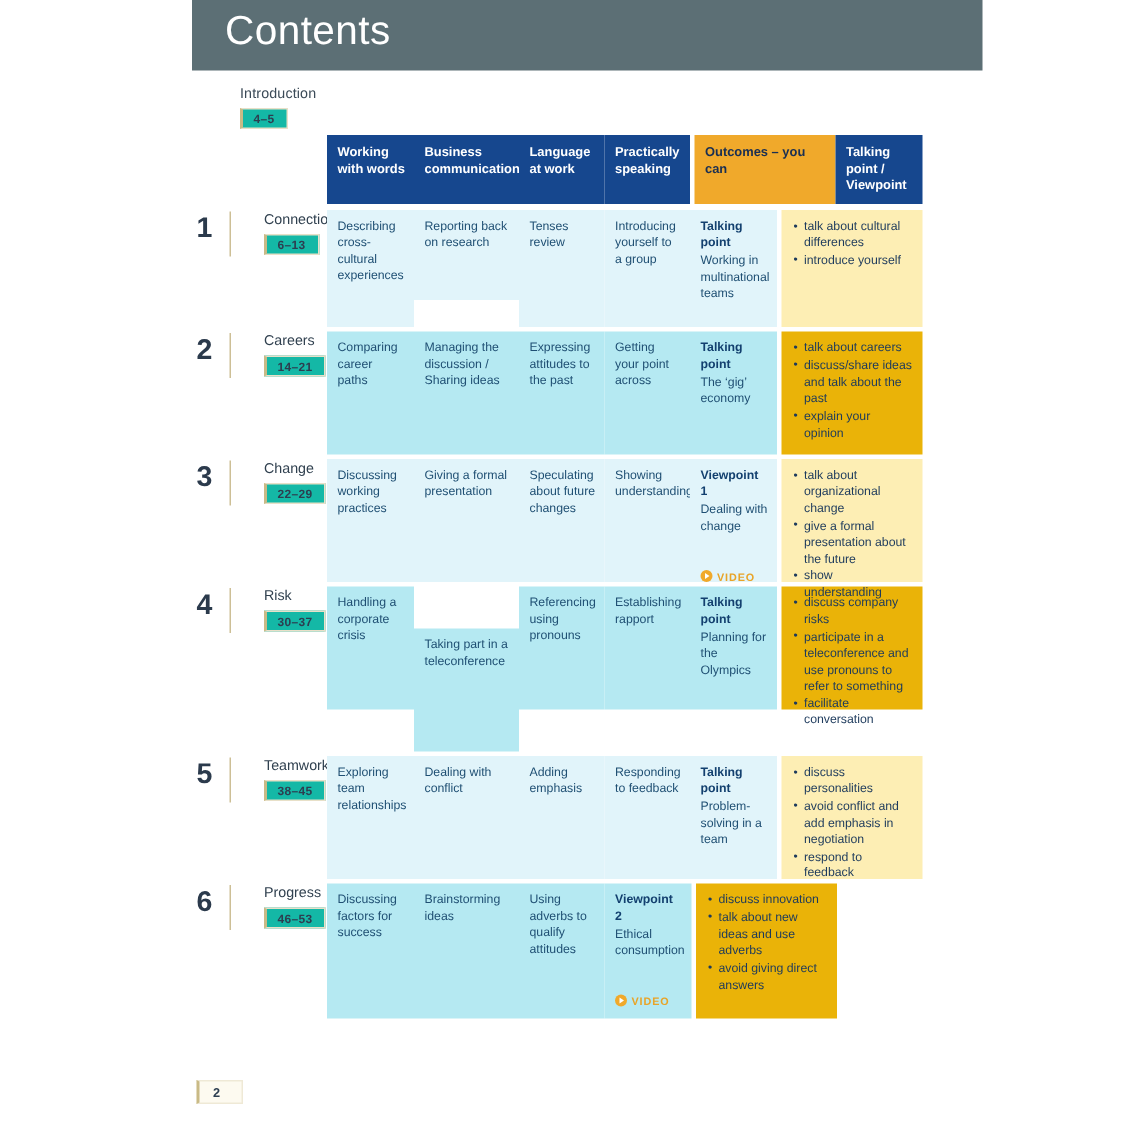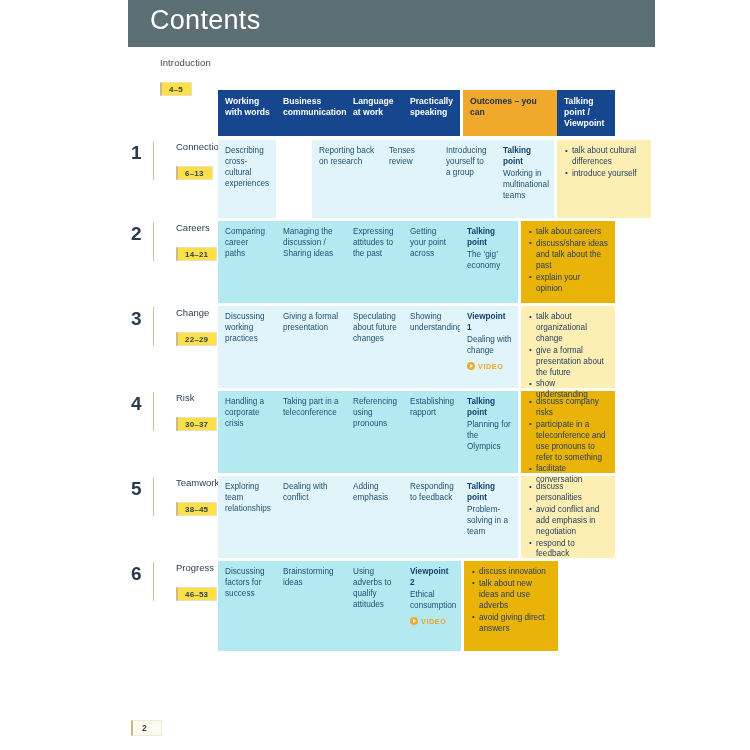--- a/index.html
+++ b/index.html
@@ -24,23 +24,23 @@
     font-family: "Liberation Sans", sans-serif;
   }
 
   
   .intro { position: absolute; left: 160px; top: 57px; }
   .intro-label {
     font-size: 9.5px; color: #3b4a57; letter-spacing: .1px;
   }
   .pagebadge {
     display: inline-block;
-    margin-top: 14px;
+    margin-top: 4px;
     padding: 1.5px 8px 1.5px 7px;
-    background: #fde047;
+    background: #14b8a6;
     border: 1px solid #e8e0c8;
     border-left: 2px solid #c9ba86;
     font-size: 8px; font-weight: 700; color: #2d3e50;
     letter-spacing: .2px;
   }
 
   
   .table { position: absolute; left: 131px; top: 90px; width: 490px; }
 
   .thead { display: flex; margin-left: 87px; }
@@ -98,21 +98,21 @@
 
   
   .row.tint-light .td { background: #e1f4fa; }
   .row.tint-light .td.outcomes { background: #fdeeb4; }
   .row.tint-dark .td { background: #b5e9f2; }
   .row.tint-dark .td.outcomes { background: #eab308; }
 
   
   .video {
     display: flex; align-items: center; gap: 3px;
-    margin-top: 5px;
+    margin-top: 23px;
   }
   .video-icon {
     width: 8px; height: 8px; border-radius: 50%;
     background: #f0a92b; position: relative; flex: 0 0 8px;
   }
   .video-icon::after {
     content: ""; position: absolute; left: 3px; top: 2px;
     border-left: 3.2px solid #ffffff;
     border-top: 2px solid transparent;
     border-bottom: 2px solid transparent;
@@ -166,21 +166,21 @@
     </div>
 
     <div class="rows" id="rows-container">
         <div class="row tint-light">
           <div class="rowhead">
             <div class="unitnum">1</div>
             <div class="unitmeta"><div class="unitname">Connections</div><div class="pagebadge">6–13</div></div>
           </div>
           <div class="cells">
             <div class="td c0" style="height: 78px;">Describing cross-cultural experiences</div>
-            <div class="td c1" style="height: 78px; margin-left: 36px;">Reporting back on research</div>
+            <div class="td c1" style="height: 60px;">Reporting back on research</div>
             <div class="td c2" style="height: 78px;">Tenses review</div>
             <div class="td c3" style="height: 78px;">Introducing yourself to a group</div>
             <div class="td c4" style="height: 78px;">
               <span class="tp-title">Talking point</span>
               <span class="tp-sub">Working in multinational teams</span>
             </div>
             <div class="td outcomes c5" style="height: 78px;">
               <ul class="bullets">
                 <li>talk about cultural differences</li>
                 <li>introduce yourself</li>
@@ -238,21 +238,21 @@
             </div>
           </div>
         </div>
         <div class="row tint-dark">
           <div class="rowhead">
             <div class="unitnum">4</div>
             <div class="unitmeta"><div class="unitname">Risk</div><div class="pagebadge">30–37</div></div>
           </div>
           <div class="cells">
             <div class="td c0" style="height: 82px;">Handling a corporate crisis</div>
-            <div class="td c1" style="height: 82px;">Taking part in a teleconference</div>
+            <div class="td c1" style="height: 82px; margin-top: 28px;">Taking part in a teleconference</div>
             <div class="td c2" style="height: 82px;">Referencing using pronouns</div>
             <div class="td c3" style="height: 82px;">Establishing rapport</div>
             <div class="td c4" style="height: 82px;">
               <span class="tp-title">Talking point</span>
               <span class="tp-sub">Planning for the Olympics</span>
             </div>
             <div class="td outcomes c5" style="height: 82px;">
               <ul class="bullets">
                 <li>discuss company risks</li>
                 <li>participate in a teleconference and use pronouns to refer to something</li>

